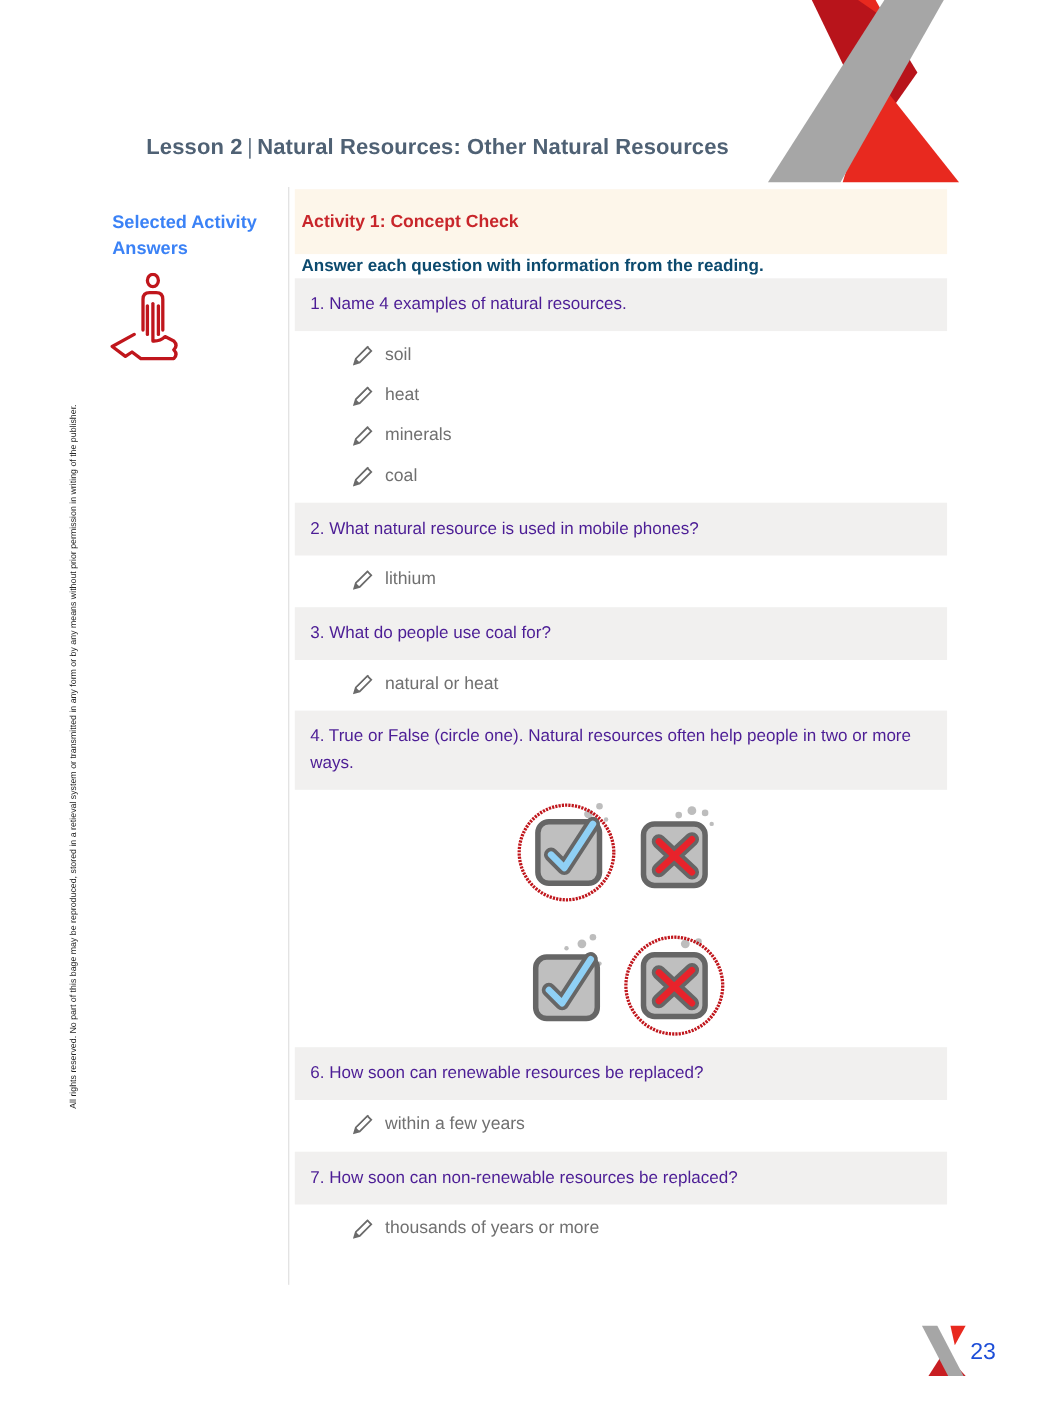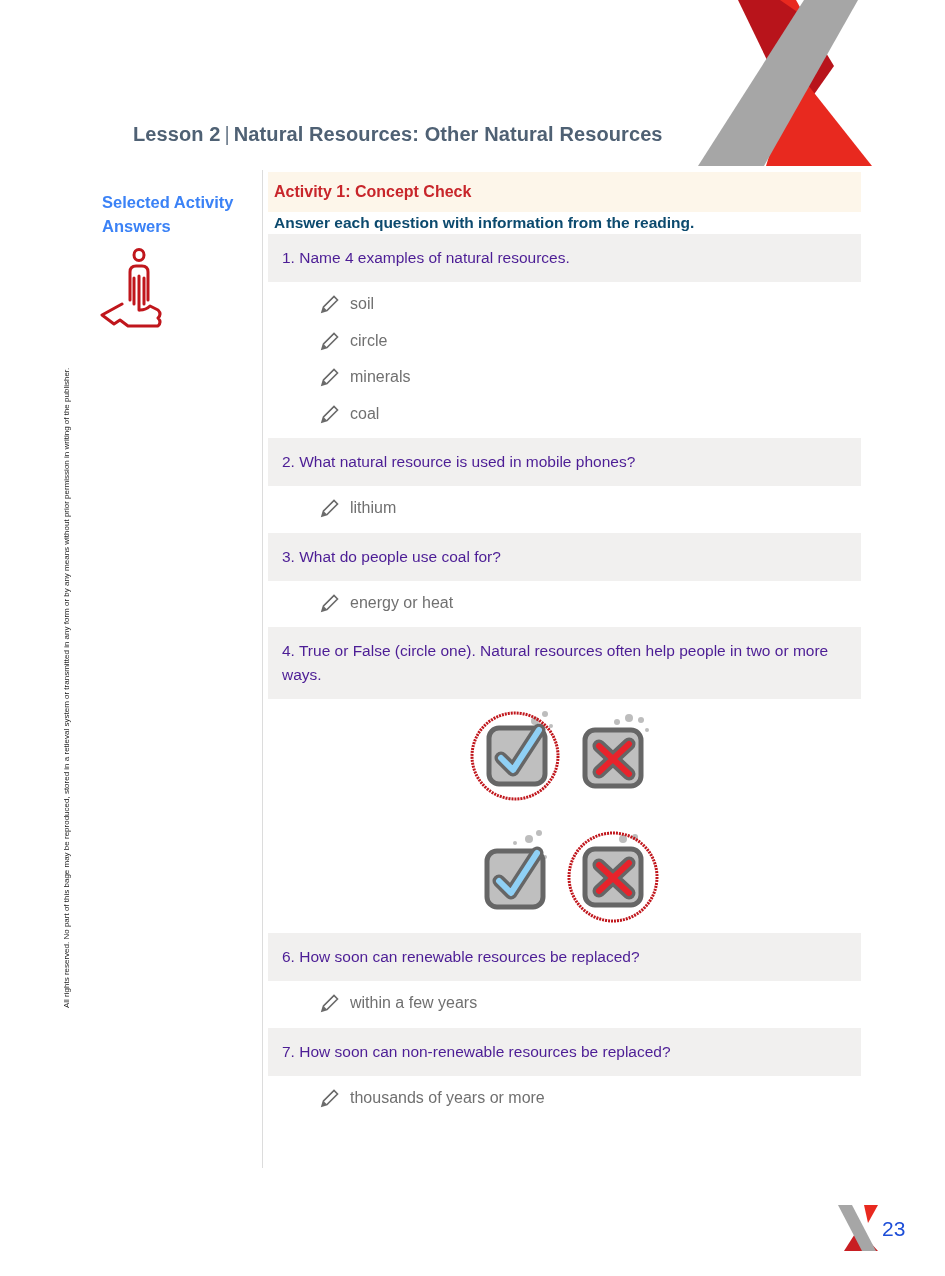--- a/index.html
+++ b/index.html
@@ -23,21 +23,21 @@
   .side-icon { position:absolute; left:100px; top:248px; width:66px; height:82px; }
   .copyright {
     position:absolute; left:62px; top:1008px;
     transform-origin:0 0; transform:rotate(-90deg);
     font-size:8px; color:#222; white-space:nowrap; width:740px;
   }
   .vline { position:absolute; left:262px; top:170px; width:1px; height:998px; background:#dcdcdc; }
 
   .main { position:absolute; left:268px; top:172px; width:593px; }
   .activity-header {
-    background:#fdf6ea; height:40px; display:flex; align-items:center;
+    background:#fdf6ea; height:59px; display:flex; align-items:center;
     padding-left:6px; font-size:16px; font-weight:bold; color:#c8262b;
   }
   .instruction {
     height:22px; display:flex; align-items:center; padding-left:6px;
     font-size:15.5px; font-weight:bold; color:#0c4a6e;
   }
   .question {
     background:#f1f0ef; padding:12px 14px; font-size:15.5px; color:#4c1d95;
     line-height:24px;
   }
@@ -94,21 +94,21 @@
           <line x1="5" y1="12" x2="15" y2="2" stroke="#6b6b6b" stroke-width="0.9"></line>
         </svg>
       <span>soil</span>
     </div>
     <div class="answer">
       <svg class="pencil" viewBox="0 0 20 20">
           <path d="M2,18 L3.5,13 L14,2.5 L17.5,6 L7,16.5 Z" fill="none" stroke="#6b6b6b" stroke-width="1.6"></path>
           <path d="M2,18 L3.5,13 L7,16.5 Z" fill="#6b6b6b"></path>
           <line x1="5" y1="12" x2="15" y2="2" stroke="#6b6b6b" stroke-width="0.9"></line>
         </svg>
-      <span>circle</span>
+      <span>heat</span>
     </div>
     <div class="answer">
       <svg class="pencil" viewBox="0 0 20 20">
           <path d="M2,18 L3.5,13 L14,2.5 L17.5,6 L7,16.5 Z" fill="none" stroke="#6b6b6b" stroke-width="1.6"></path>
           <path d="M2,18 L3.5,13 L7,16.5 Z" fill="#6b6b6b"></path>
           <line x1="5" y1="12" x2="15" y2="2" stroke="#6b6b6b" stroke-width="0.9"></line>
         </svg>
       <span>minerals</span>
     </div>
     <div class="answer">
@@ -134,21 +134,21 @@
   </div>
 
   <div class="question">3. What do people use coal for?</div>
   <div class="answers">
     <div class="answer">
       <svg class="pencil" viewBox="0 0 20 20">
           <path d="M2,18 L3.5,13 L14,2.5 L17.5,6 L7,16.5 Z" fill="none" stroke="#6b6b6b" stroke-width="1.6"></path>
           <path d="M2,18 L3.5,13 L7,16.5 Z" fill="#6b6b6b"></path>
           <line x1="5" y1="12" x2="15" y2="2" stroke="#6b6b6b" stroke-width="0.9"></line>
         </svg>
-      <span>energy or heat</span>
+      <span>natural or heat</span>
     </div>
   </div>
 
   <div class="question">4. True or False (circle one).   Natural resources often help people in two or more ways.</div>
   <div class="tf-row" style="height:114px;">
     <div class="tf-icon">
       <svg width="96" height="96" viewBox="0 0 96 96" style="left:-6px;top:-2px;">
         <circle cx="76" cy="6" r="3" fill="#bdbdbd"></circle>
           <circle cx="66" cy="13" r="4" fill="#bdbdbd"></circle>
           <circle cx="82" cy="18" r="2" fill="#bdbdbd"></circle>

